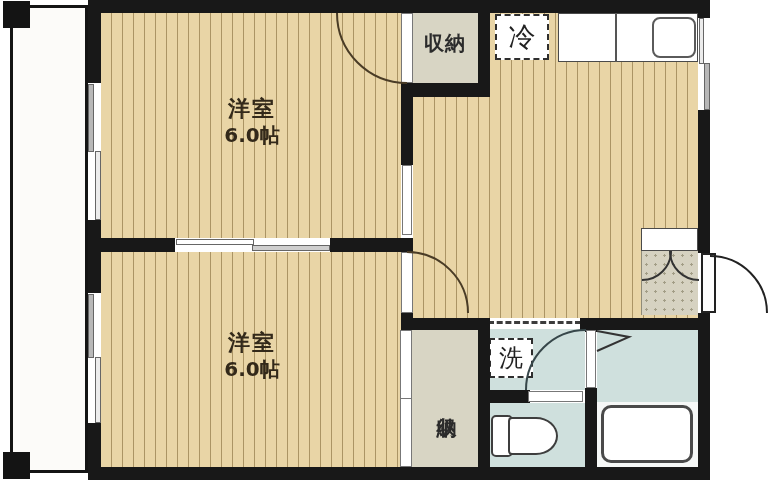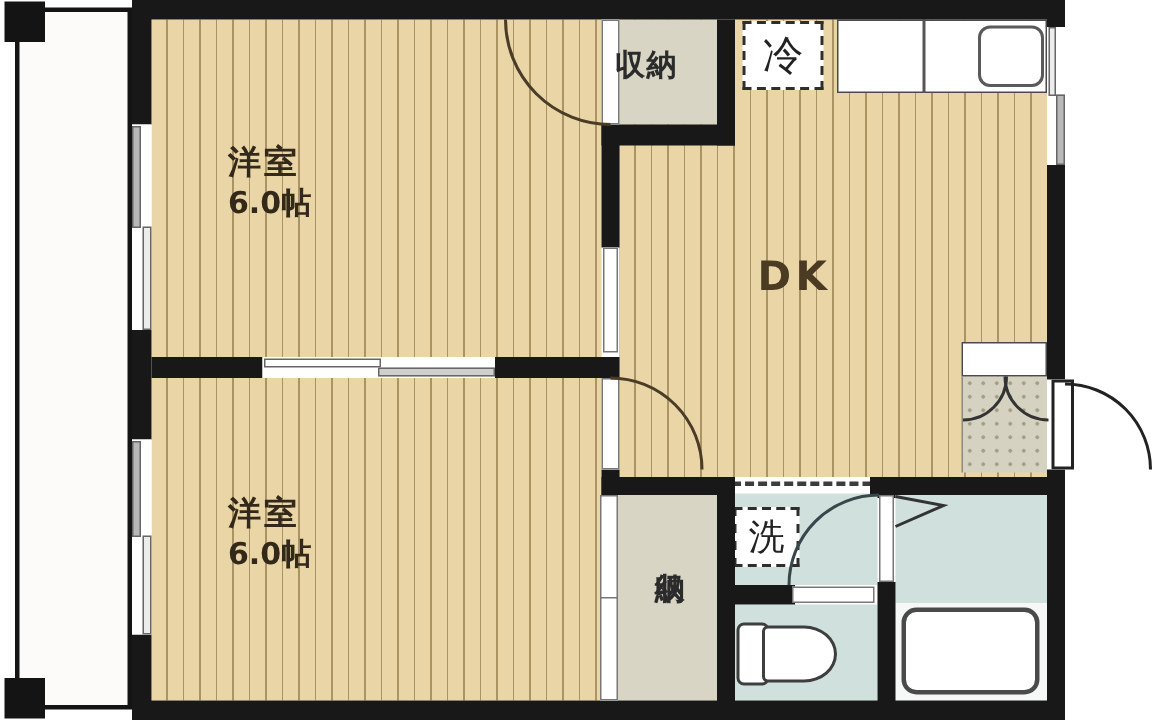--- a/index.html
+++ b/index.html
@@ -6,21 +6,21 @@
   #canvas{position:relative;width:772px;height:482px;background:#ffffff;overflow:hidden;
           font-family:"DejaVu Sans","Liberation Sans",sans-serif;}
   .abs{position:absolute;box-sizing:border-box;}
   .wall{background:#181818;}
   .wood{background:repeating-linear-gradient(to right,#e9d5a6 0px,#e9d5a6 10px,#ab9464 10px,#ab9464 11px);}
   .closet{background:#d8d5c4;}
   .wet{background:#cfe0dd;}
   .whitebox{background:#ffffff;border:2px solid #4a4a4a;}
   .leaf{background:#ffffff;border:1px solid #777;}
   .panel{border:1px solid #666;}
-  .label{color:#33291a;line-height:1.25;}
+  .label{color:#33291a;text-align:center;line-height:1.25;}
   .dashedbox{background:#fff;border:2px dashed #2e2e2e;display:flex;align-items:center;justify-content:center;
              color:#222;}
   .tile{background-color:#d6d2c1;background-image:radial-gradient(circle,#a29d86 1px,transparent 1.4px);
         background-size:9px 9px;border-left:1px solid #8f8b78;}
   svg{position:absolute;left:0;top:0;}
 </style>
 </head>
 <body>
 
 <div id="canvas">
@@ -121,17 +121,16 @@
   </svg>
 
   <div class="abs label" style="left:152px;top:95px;width:200px;">
     <div style="font-size:22px;font-weight:600;letter-spacing:2px;">洋室</div>
     <div style="font-size:20px;font-weight:600;">6.0帖</div>
   </div>
   <div class="abs label" style="left:152px;top:329px;width:200px;">
     <div style="font-size:22px;font-weight:600;letter-spacing:2px;">洋室</div>
     <div style="font-size:20px;font-weight:600;">6.0帖</div>
   </div>
-  <div class="abs label" style="left:505px;top:168px;width:90px;font-size:27px;letter-spacing:3px;color:#4a3b22;font-weight:600;">DK</div>
   <div class="abs label" style="left:410px;top:31px;width:70px;font-size:20px;font-weight:600;color:#2b2b2b;letter-spacing:1px;">収納</div>
   <div class="abs label" style="left:431px;top:366px;width:28px;height:72px;font-size:20px;font-weight:600;color:#2b2b2b;writing-mode:vertical-rl;text-orientation:upright;">収納</div>
 
 </div>
 
 </body></html>

